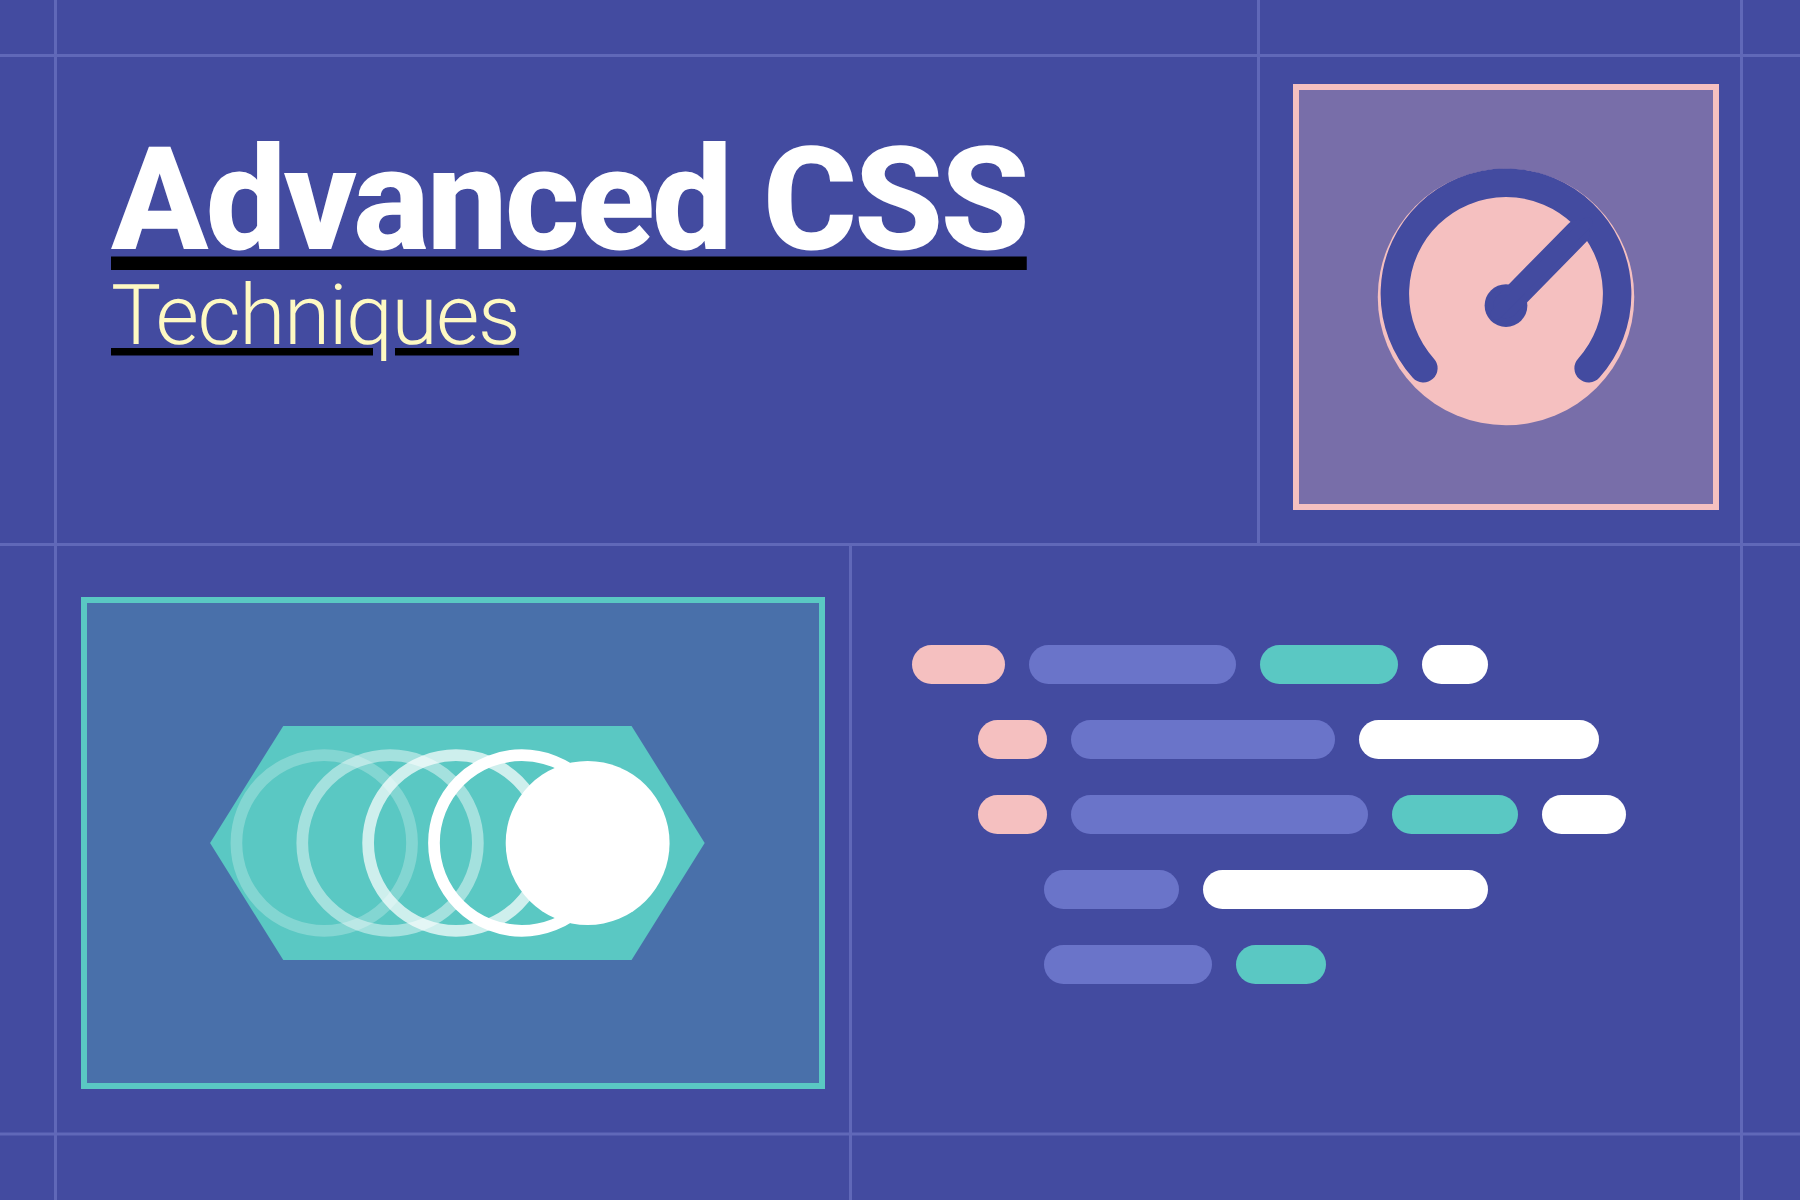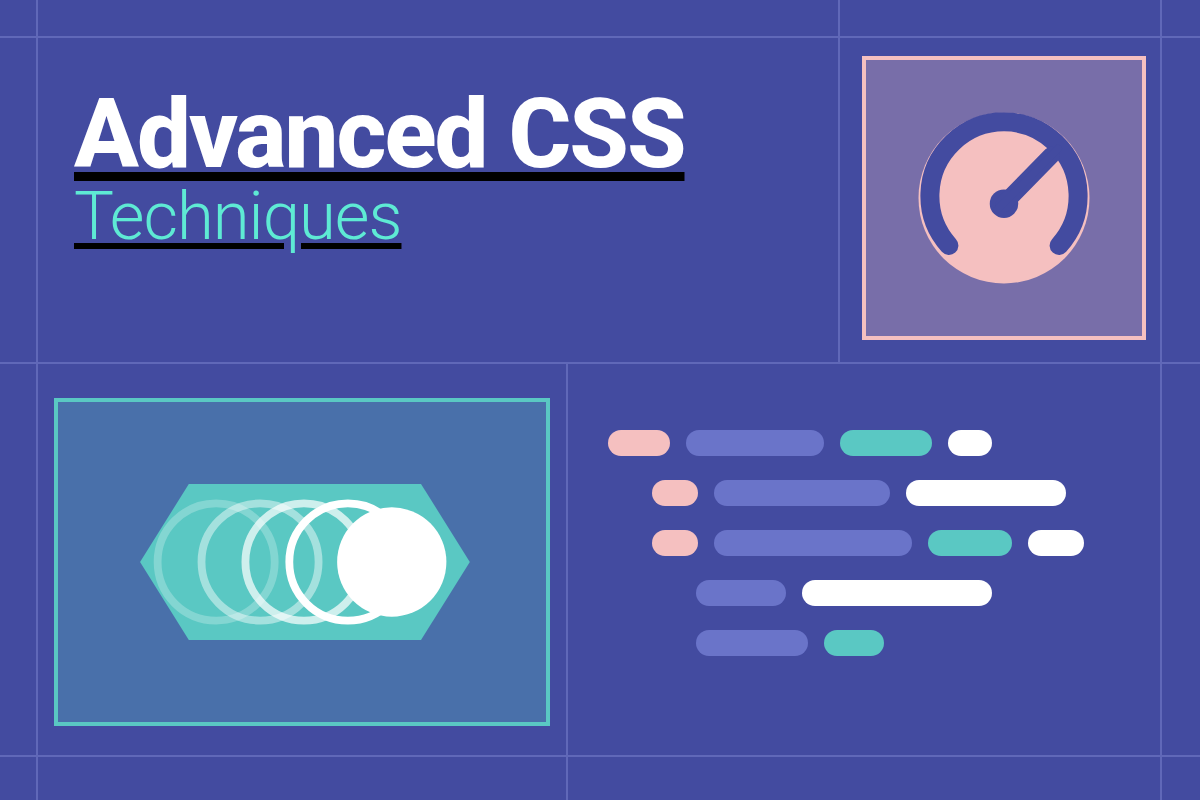--- a/index.html
+++ b/index.html
@@ -37,23 +37,23 @@
     text-decoration: underline;
   }
   .title-strong {
     color: #ffffff;
     font-weight: 800;
     font-size: 96px;
     line-height: 1.02;
     letter-spacing: -2px;
   }
   .title-light {
-    color: #5eead4;
+    color: #fef9c3;
     font-weight: 300;
-    font-size: 67px;
+    font-size: 56px;
     line-height: 1.1;
     letter-spacing: -1px;
     margin-top: -4px;
   }
 
   
   .gauge-card {
     position: absolute;
     left: 862px;
     top: 56px;

